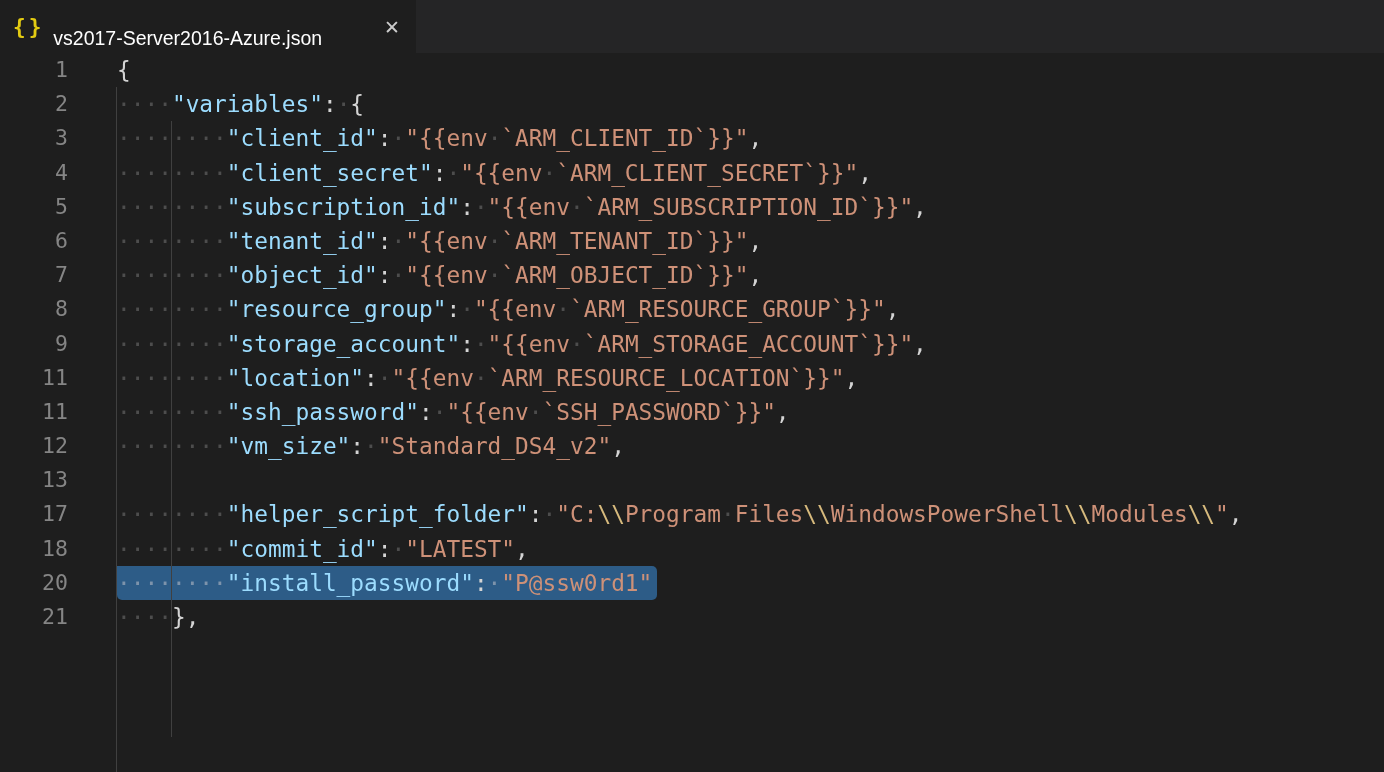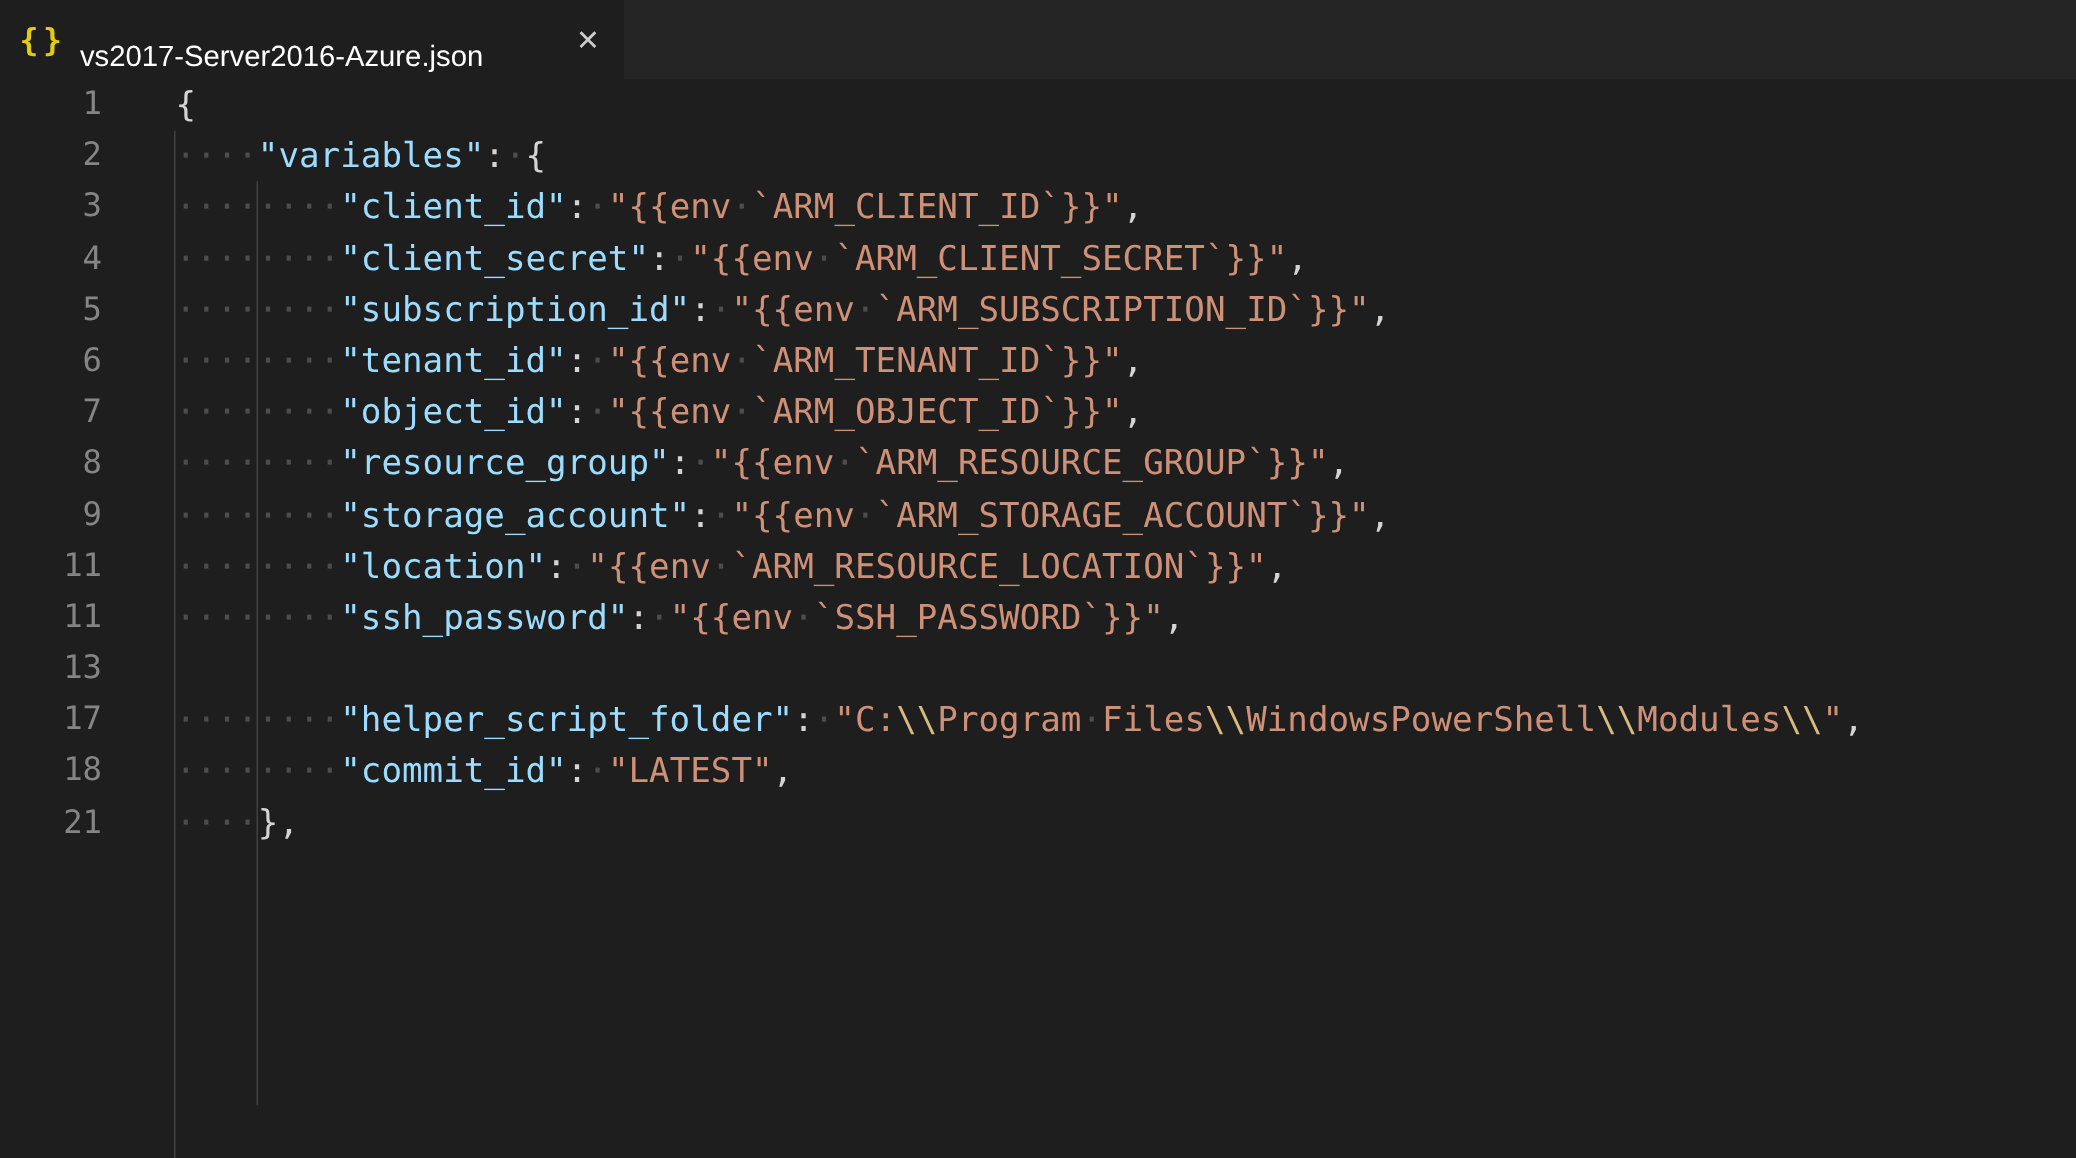--- a/index.html
+++ b/index.html
@@ -50,18 +50,20 @@
       <div class="line"><div class="ln">2</div><div class="code"><span class="tw">····</span><span class="tk">"variables"</span><span class="tp">:</span><span class="tw">·</span><span class="tp">{</span></div></div>
       <div class="line"><div class="ln">3</div><div class="code"><span class="tw">········</span><span class="tk">"client_id"</span><span class="tp">:</span><span class="tw">·</span><span class="ts">"{{env</span><span class="tw">·</span><span class="ts">`ARM_CLIENT_ID`}}"</span><span class="tp">,</span></div></div>
       <div class="line"><div class="ln">4</div><div class="code"><span class="tw">········</span><span class="tk">"client_secret"</span><span class="tp">:</span><span class="tw">·</span><span class="ts">"{{env</span><span class="tw">·</span><span class="ts">`ARM_CLIENT_SECRET`}}"</span><span class="tp">,</span></div></div>
       <div class="line"><div class="ln">5</div><div class="code"><span class="tw">········</span><span class="tk">"subscription_id"</span><span class="tp">:</span><span class="tw">·</span><span class="ts">"{{env</span><span class="tw">·</span><span class="ts">`ARM_SUBSCRIPTION_ID`}}"</span><span class="tp">,</span></div></div>
       <div class="line"><div class="ln">6</div><div class="code"><span class="tw">········</span><span class="tk">"tenant_id"</span><span class="tp">:</span><span class="tw">·</span><span class="ts">"{{env</span><span class="tw">·</span><span class="ts">`ARM_TENANT_ID`}}"</span><span class="tp">,</span></div></div>
       <div class="line"><div class="ln">7</div><div class="code"><span class="tw">········</span><span class="tk">"object_id"</span><span class="tp">:</span><span class="tw">·</span><span class="ts">"{{env</span><span class="tw">·</span><span class="ts">`ARM_OBJECT_ID`}}"</span><span class="tp">,</span></div></div>
       <div class="line"><div class="ln">8</div><div class="code"><span class="tw">········</span><span class="tk">"resource_group"</span><span class="tp">:</span><span class="tw">·</span><span class="ts">"{{env</span><span class="tw">·</span><span class="ts">`ARM_RESOURCE_GROUP`}}"</span><span class="tp">,</span></div></div>
       <div class="line"><div class="ln">9</div><div class="code"><span class="tw">········</span><span class="tk">"storage_account"</span><span class="tp">:</span><span class="tw">·</span><span class="ts">"{{env</span><span class="tw">·</span><span class="ts">`ARM_STORAGE_ACCOUNT`}}"</span><span class="tp">,</span></div></div>
       <div class="line"><div class="ln">11</div><div class="code"><span class="tw">········</span><span class="tk">"location"</span><span class="tp">:</span><span class="tw">·</span><span class="ts">"{{env</span><span class="tw">·</span><span class="ts">`ARM_RESOURCE_LOCATION`}}"</span><span class="tp">,</span></div></div>
       <div class="line"><div class="ln">11</div><div class="code"><span class="tw">········</span><span class="tk">"ssh_password"</span><span class="tp">:</span><span class="tw">·</span><span class="ts">"{{env</span><span class="tw">·</span><span class="ts">`SSH_PASSWORD`}}"</span><span class="tp">,</span></div></div>
+      <div class="line"><div class="ln">12</div><div class="code"><span class="tw">········</span><span class="tk">"vm_size"</span><span class="tp">:</span><span class="tw">·</span><span class="ts">"Standard_DS4_v2"</span><span class="tp">,</span></div></div>
       <div class="line"><div class="ln">13</div><div class="code"></div></div>
       <div class="line"><div class="ln">17</div><div class="code"><span class="tw">········</span><span class="tk">"helper_script_folder"</span><span class="tp">:</span><span class="tw">·</span><span class="ts">"C:</span><span class="te">\\</span><span class="ts">Program</span><span class="tw">·</span><span class="ts">Files</span><span class="te">\\</span><span class="ts">WindowsPowerShell</span><span class="te">\\</span><span class="ts">Modules</span><span class="te">\\</span><span class="ts">"</span><span class="tp">,</span></div></div>
       <div class="line"><div class="ln">18</div><div class="code"><span class="tw">········</span><span class="tk">"commit_id"</span><span class="tp">:</span><span class="tw">·</span><span class="ts">"LATEST"</span><span class="tp">,</span></div></div>
+      <div class="line"><div class="ln">20</div><div class="code"><span class="sel sel-last"><span class="tw">········</span><span class="tk">"install_password"</span><span class="tp">:</span><span class="tw">·</span><span class="ts">"P@ssw0rd1"</span></span></div></div>
       <div class="line"><div class="ln">21</div><div class="code"><span class="tw">····</span><span class="tp">},</span></div></div>
     </div>
 </div>
 
 </body></html>

